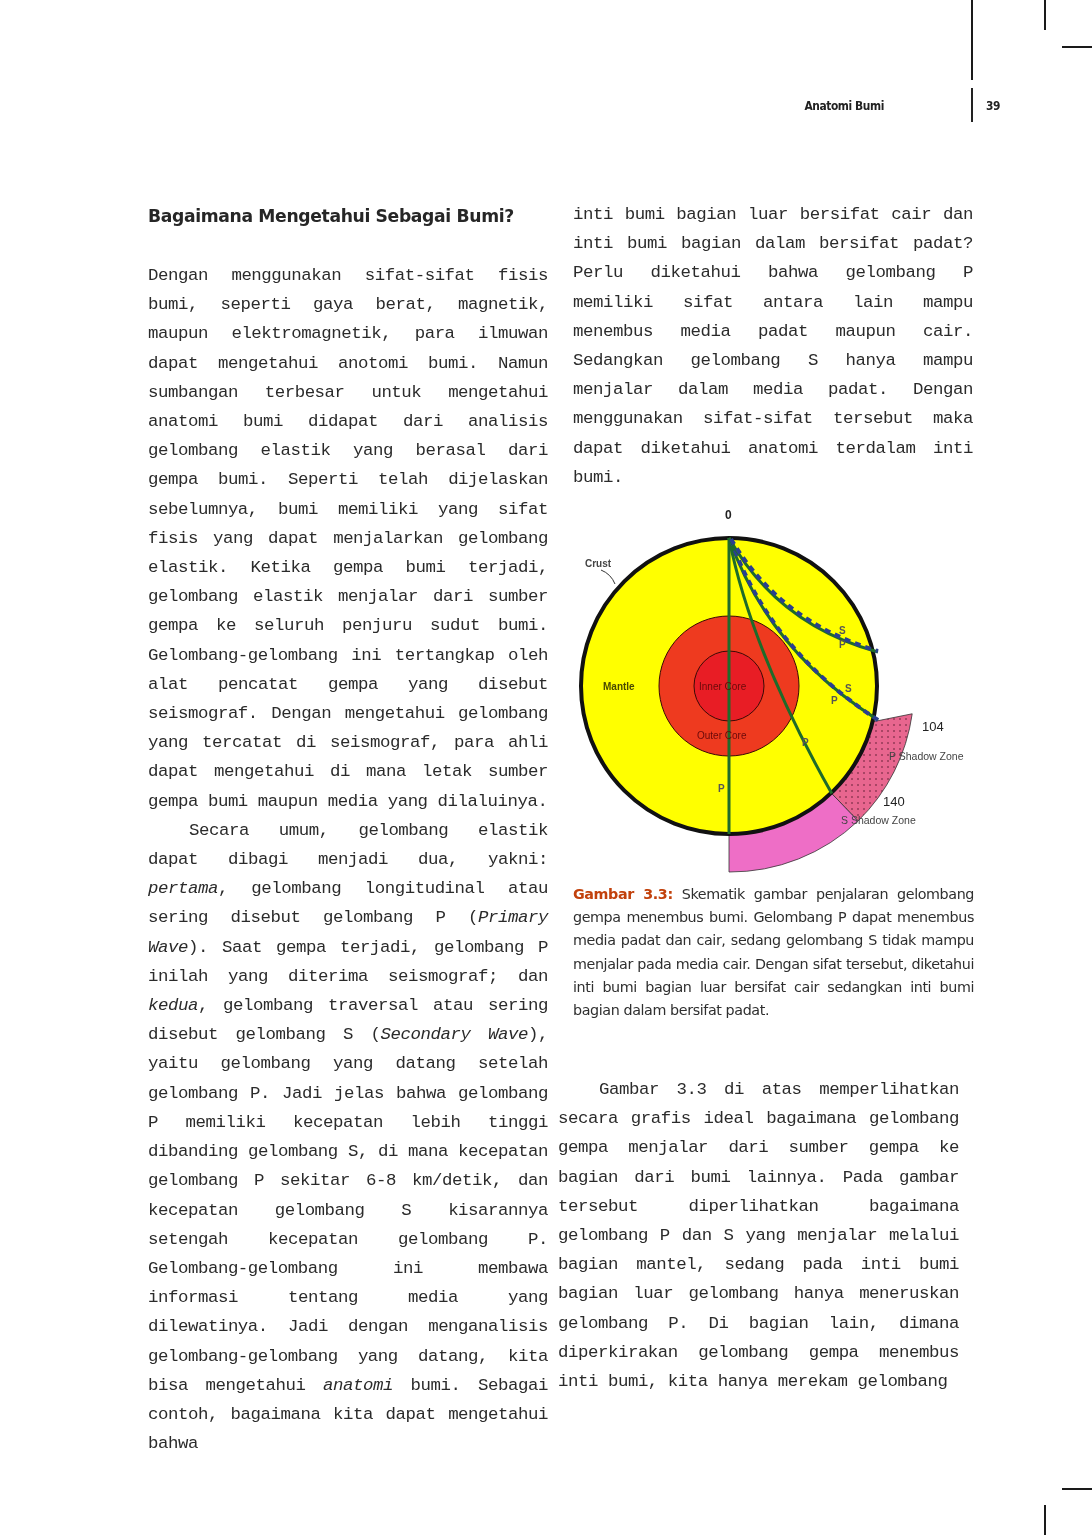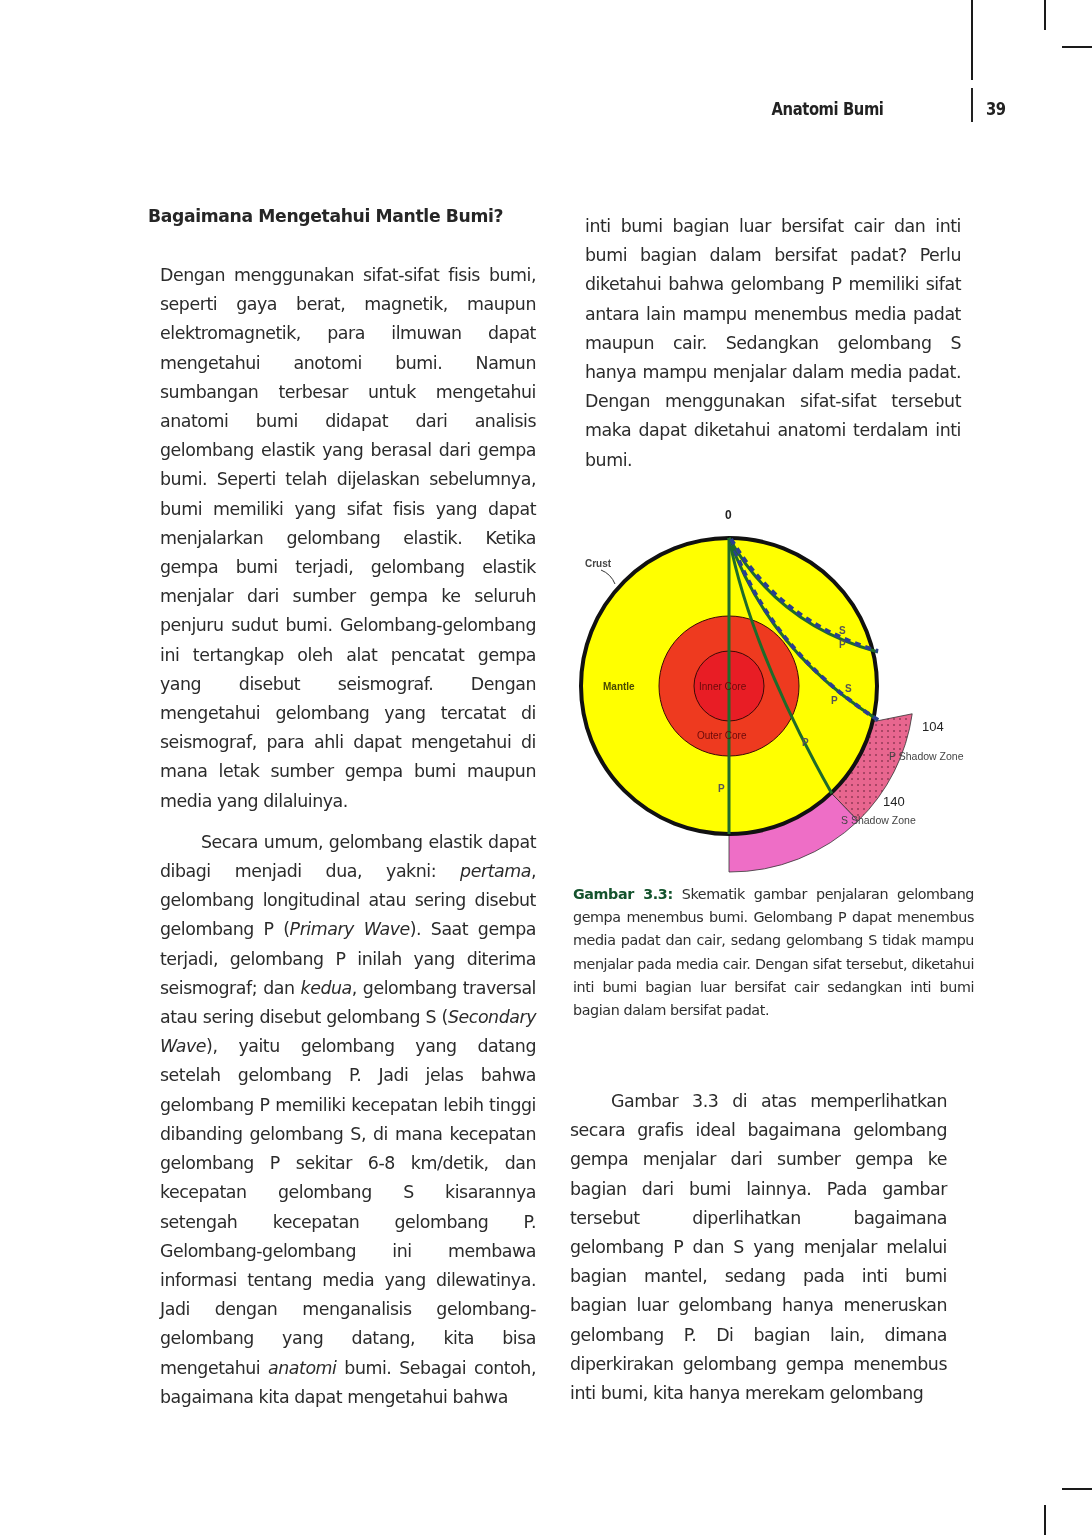--- a/index.html
+++ b/index.html
@@ -4,71 +4,71 @@
 <style>
   html, body { margin: 0; padding: 0; }
   body {
     width: 1092px; height: 1535px; position: relative; overflow: hidden;
     background: #ffffff; color: #2b2b2b;
     font-family: "DejaVu Sans", sans-serif;
   }
   .crop { position: absolute; background: #1a1a1a; }
   .running-head {
     position: absolute; top: 96px; left: 840px; width: 180px; height: 26px;
-    font-family: "DejaVu Sans", sans-serif; font-size: 18px; font-weight: bold;
+    font-family: "DejaVu Sans", sans-serif; font-size: 13px; font-weight: bold;
     color: #222; letter-spacing: -0.5px;
   }
   .running-head .title { position: absolute; right: 136px; top: 2px; white-space: nowrap; transform: scaleX(0.82); transform-origin: right center; }
   .running-head .sep { position: absolute; left: 131px; top: -8px; width: 2px; height: 34px; background: #222; }
   .running-head .num { position: absolute; left: 146px; top: 2px; transform: scaleX(0.82); transform-origin: left center; }
 
   .col { position: absolute; width: 400px; }
   .col-left { left: 148px; top: 200px; }
   .col-right { left: 573px; top: 200px; }
 
   .heading {
     font-family: "DejaVu Sans", sans-serif; font-weight: bold;
     font-size: 17.2px; line-height: 32px; color: #262626; margin: 0 0 29px 0; white-space: nowrap;
     letter-spacing: -0.35px;
   }
   .para {
-    font-size: 17.4px; line-height: 29.2px; text-align: justify; margin: 12px;
-    letter-spacing: -0.45px; word-spacing: 0px; color: #2b2b2b;
+    font-size: 17.4px; line-height: 29.2px; text-align: justify; margin: 0;
+    letter-spacing: -0.45px; word-spacing: 0px; color: #2b2b2b; font-family: Liberation Mono, monospace;
   }
   .para.indent { text-indent: 41px; }
   .para i { font-style: italic; }
 
   .figure {
     position: absolute; left: 573px; top: 500px; width: 410px; height: 380px;
   }
   .caption {
     position: absolute; left: 573px; top: 883px; width: 401px;
     font-size: 14.3px; line-height: 23.2px; text-align: justify; color: #2f2f2f;
     letter-spacing: -0.4px;
   }
-  .caption b { color: #14532d; }
+  .caption b { color: #c2410c; }
   .col-right2 { position: absolute; left: 558px; top: 1075px; width: 401px; }
 </style>
 </head>
 <body>
 
 <div class="crop" style="left:971px; top:0; width:2px; height:80px;"></div>
 <div class="crop" style="left:1044px; top:0; width:2px; height:30px;"></div>
 <div class="crop" style="left:1062px; top:46px; width:30px; height:2px;"></div>
 <div class="crop" style="left:1062px; top:1488px; width:30px; height:2px;"></div>
 <div class="crop" style="left:1044px; top:1505px; width:2px; height:30px;"></div>
 
 <div class="running-head">
   <span class="title">Anatomi Bumi</span>
   <span class="sep"></span>
   <span class="num">39</span>
 </div>
 
 <div class="col col-left">
-  <h2 class="heading">Bagaimana Mengetahui Mantle Bumi?</h2>
+  <h2 class="heading">Bagaimana Mengetahui Sebagai Bumi?</h2>
   <p class="para">Dengan menggunakan sifat-sifat fisis bumi, seperti gaya berat, magnetik, maupun elektromagnetik, para ilmuwan dapat mengetahui anotomi bumi. Namun sumbangan terbesar untuk mengetahui anatomi bumi didapat dari analisis gelombang elastik yang berasal dari gempa bumi. Seperti telah dijelaskan sebelumnya, bumi memiliki yang sifat fisis yang dapat menjalarkan gelombang elastik. Ketika gempa bumi terjadi, gelombang elastik menjalar dari sumber gempa ke seluruh penjuru sudut bumi. Gelombang-gelombang ini tertangkap oleh alat pencatat gempa yang disebut seismograf. Dengan mengetahui gelombang yang tercatat di seismograf, para ahli dapat mengetahui di mana letak sumber gempa bumi maupun media yang dilaluinya.</p>
   <p class="para indent"><span>Secara umum, gelombang elastik dapat dibagi menjadi dua, yakni: </span><i>pertama</i><span>, gelombang longitudinal atau sering disebut gelombang P (</span><i>Primary Wave</i><span>). Saat gempa terjadi, gelombang P inilah yang diterima seismograf; dan </span><i>kedua</i><span>, gelombang traversal atau sering disebut gelombang S (</span><i>Secondary Wave</i><span>), yaitu gelombang yang datang setelah gelombang P. Jadi jelas bahwa gelombang P memiliki kecepatan lebih tinggi dibanding gelombang S, di mana kecepatan gelombang P sekitar 6-8 km/detik, dan kecepatan gelombang S kisarannya setengah kecepatan gelombang P. Gelombang-gelombang ini membawa informasi tentang media yang dilewatinya. Jadi dengan menganalisis gelombang-gelombang yang datang, kita bisa mengetahui </span><i>anatomi</i><span> bumi. Sebagai contoh, bagaimana kita dapat mengetahui bahwa</span></p>
 </div>
 
 <div class="col col-right">
   <p class="para">inti bumi bagian luar bersifat cair dan inti bumi bagian dalam bersifat padat? Perlu diketahui bahwa gelombang P memiliki sifat antara lain mampu menembus media padat maupun cair. Sedangkan gelombang S hanya mampu menjalar dalam media padat. Dengan menggunakan sifat-sifat tersebut maka dapat diketahui anatomi terdalam inti bumi.</p>
 </div>
 
 <div class="figure">
   <svg width="410" height="380" viewBox="0 0 410 380" font-family="Liberation Sans, sans-serif">

